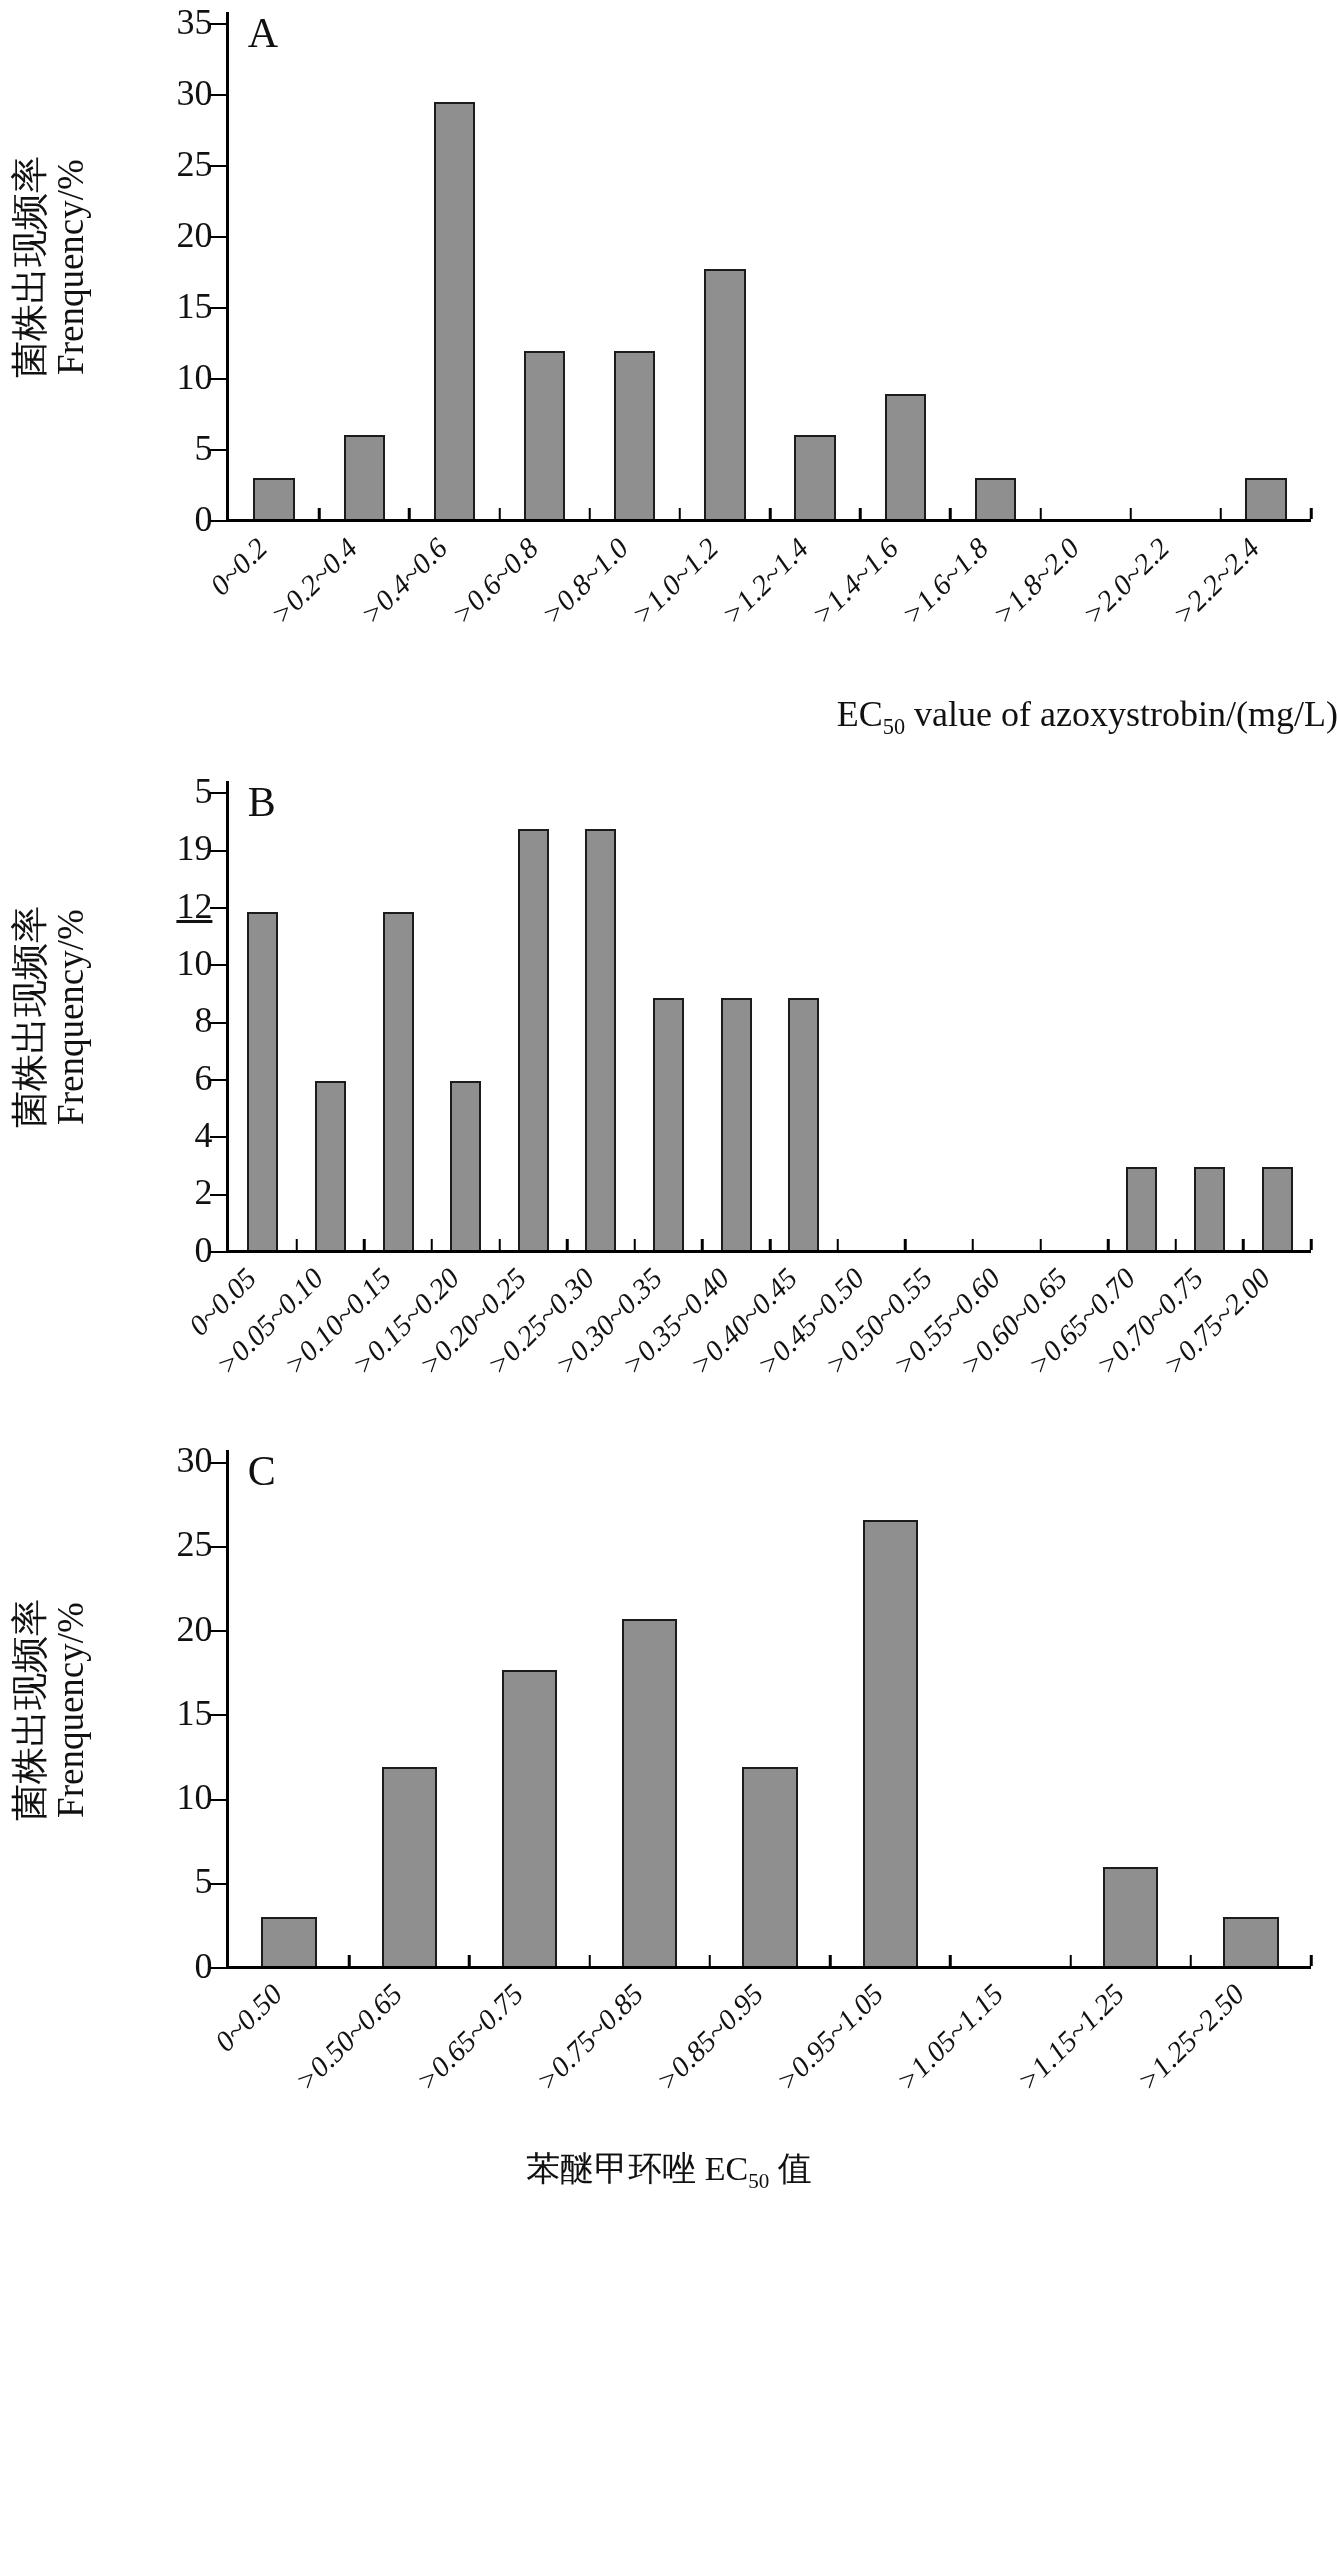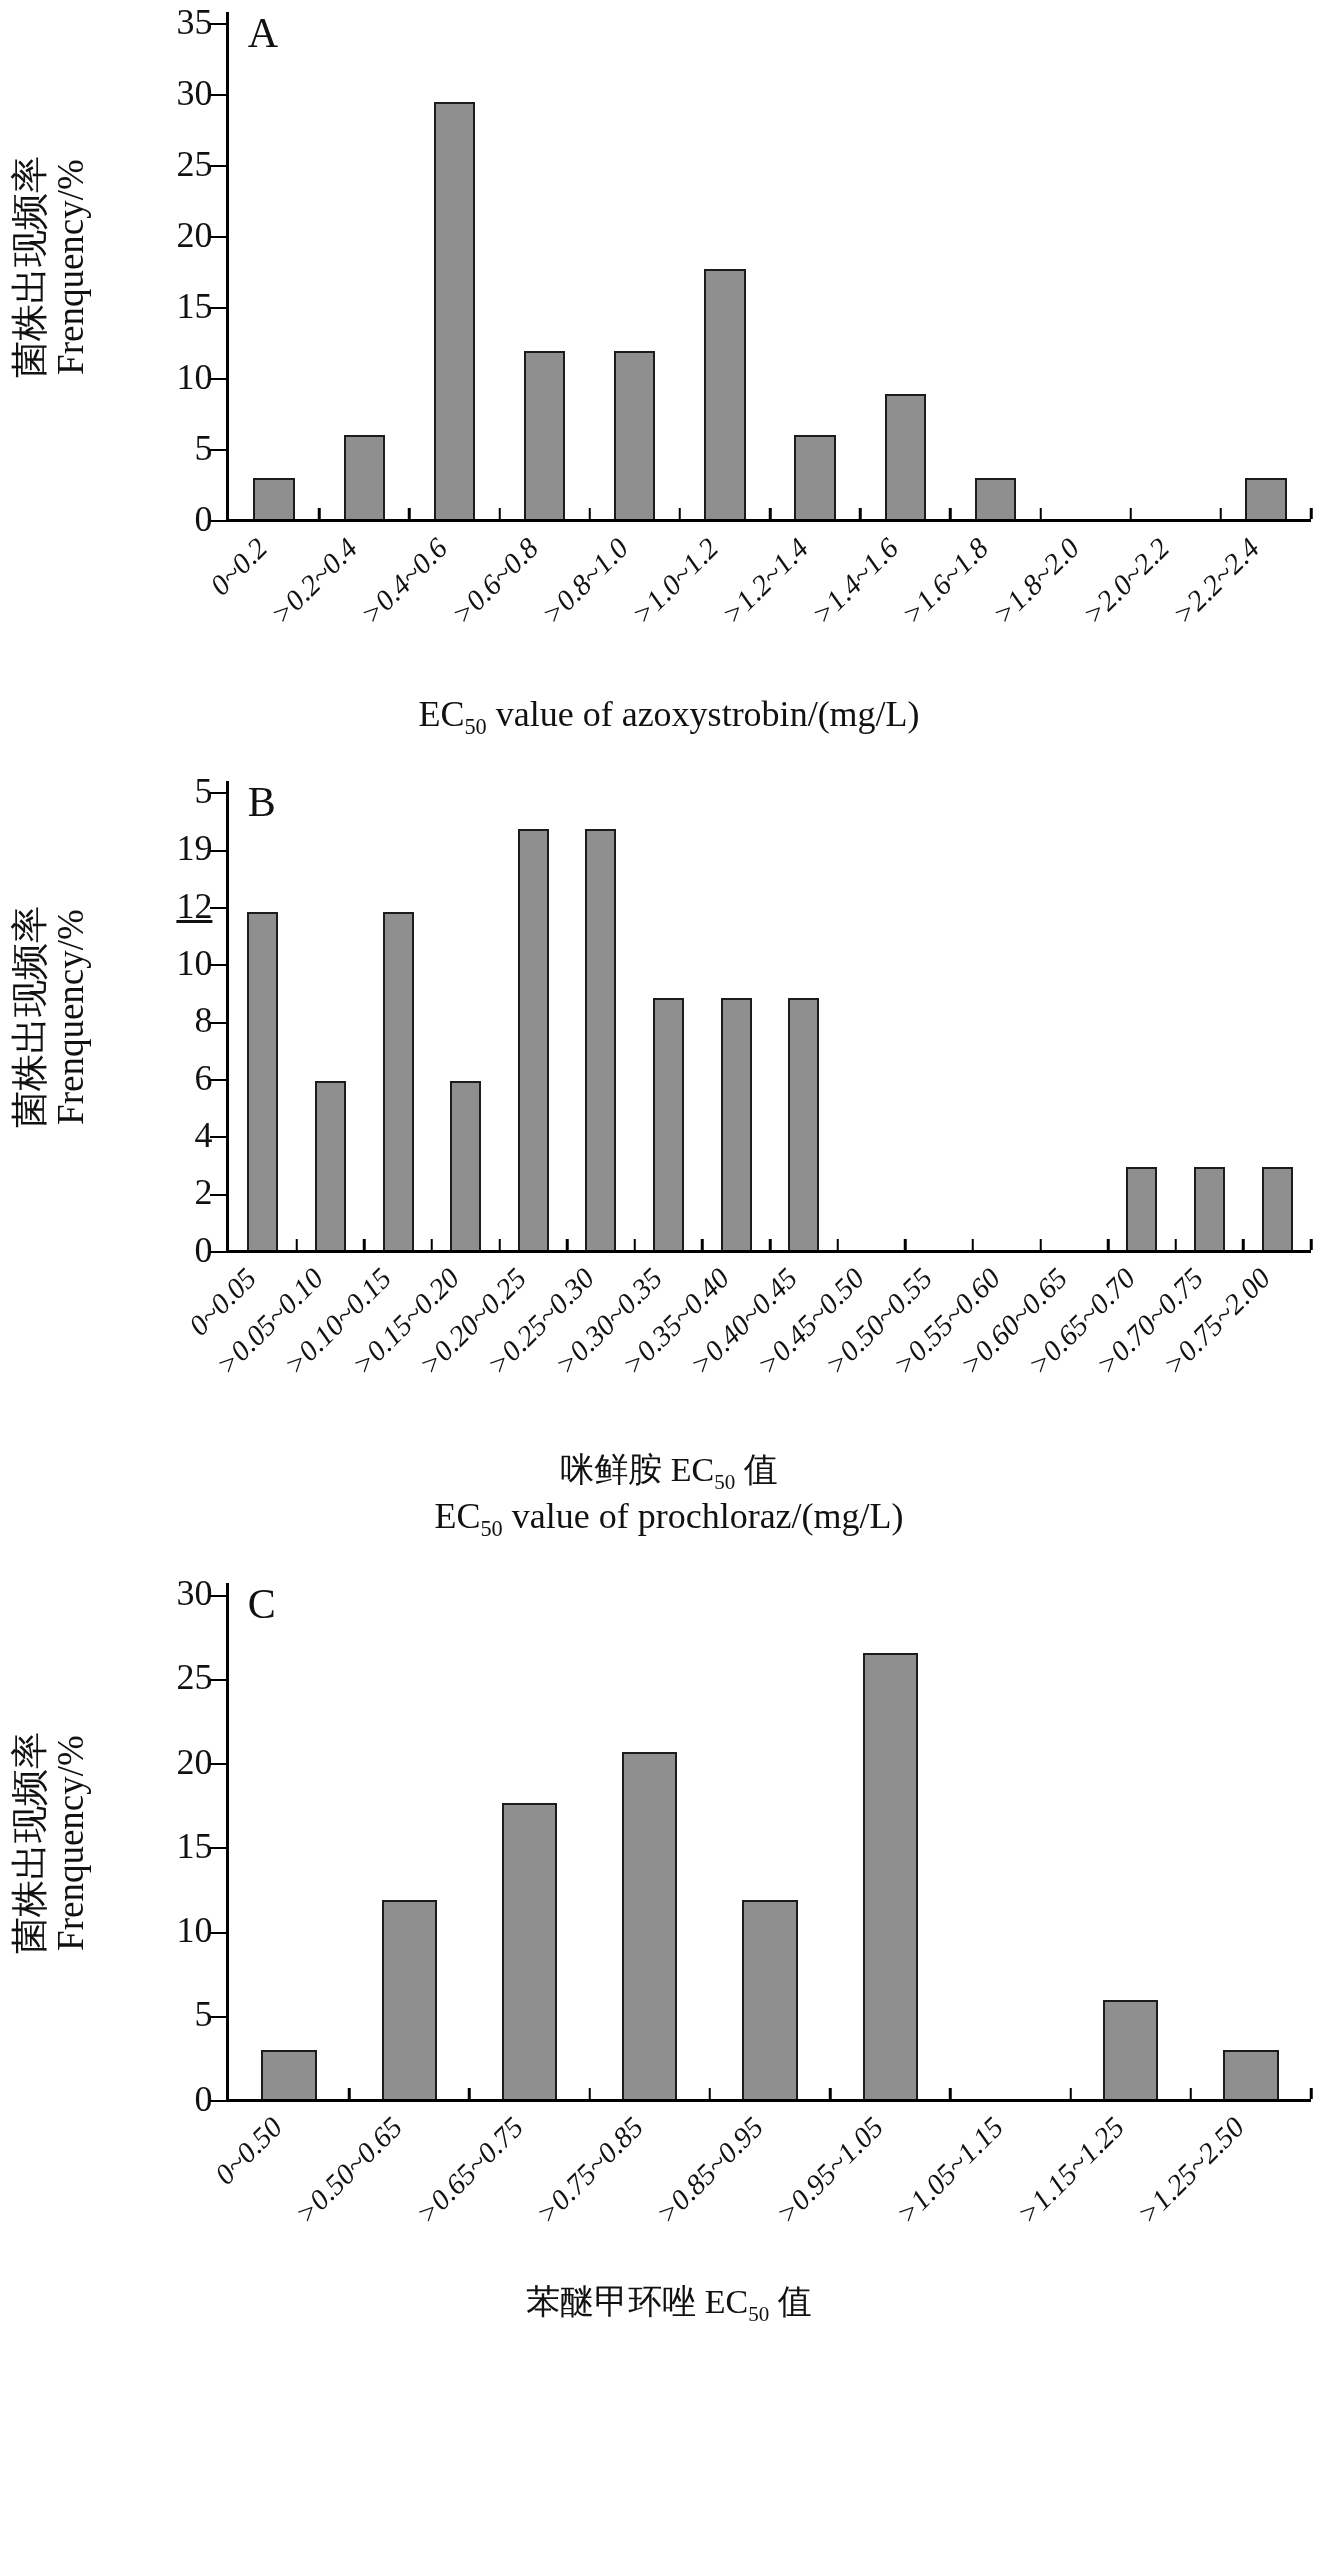--- a/index.html
+++ b/index.html
@@ -39,21 +39,21 @@
   .ytick{position:absolute;left:-18.7px;width:15.3px;height:2.5px;background:#000;}
   .xtick{position:absolute;width:2.5px;height:11px;bottom:0;background:#000;transform:translateX(-50%);}
   .xtick-label{
     position:absolute;white-space:nowrap;
     font-size:29px;font-style:italic;line-height:1;
     transform:translateX(-100%) rotate(-45deg);
     transform-origin:100% 0;
   }
   .titles{text-align:center;}
   .title-zh{font-size:34px;line-height:1.2;}
-  .title-en{font-size:36px;line-height:1.25;margin-top:3.4px;}
+  .title-en{font-size:36px;line-height:1.25;margin-top:3.4px;text-align:right;}
   sub.ec{font-size:0.62em;line-height:0;}
 </style>
 </head>
 <body>
 
 <div class="figure">
 
   <section class="panel">
     <div class="chart-area" style="margin-bottom: 170px;">
       <div class="ylabel-col">
@@ -192,24 +192,20 @@
           <div class="xtick-label" style="left: calc(53.125% - 22px); top: 482px;">&gt;0.40~0.45</div>
           <div class="xtick-label" style="left: calc(59.375% - 22px); top: 482px;">&gt;0.45~0.50</div>
           <div class="xtick-label" style="left: calc(65.625% - 22px); top: 482px;">&gt;0.50~0.55</div>
           <div class="xtick-label" style="left: calc(71.875% - 22px); top: 482px;">&gt;0.55~0.60</div>
           <div class="xtick-label" style="left: calc(78.125% - 22px); top: 482px;">&gt;0.60~0.65</div>
           <div class="xtick-label" style="left: calc(84.375% - 22px); top: 482px;">&gt;0.65~0.70</div>
           <div class="xtick-label" style="left: calc(90.625% - 22px); top: 482px;">&gt;0.70~0.75</div>
           <div class="xtick-label" style="left: calc(96.875% - 22px); top: 482px;">&gt;0.75~2.00</div>
         </div>
     </div>
-    <div class="titles">
-      <div class="title-zh"><span>咪鲜胺 EC</span><sub class="ec">50</sub><span> 值</span></div>
-      <div class="title-en"><span>EC</span><sub class="ec">50</sub><span> value of prochloraz/(mg/L)</span></div>
-    </div>
   </section>
 
   <section class="panel">
     <div class="chart-area" style="margin-bottom: 180px;">
       <div class="ylabel-col">
         <div class="ylabel-inner">
           <div>菌株出现频率</div>
           <div>Frenquency/%</div>
         </div>
       </div>

